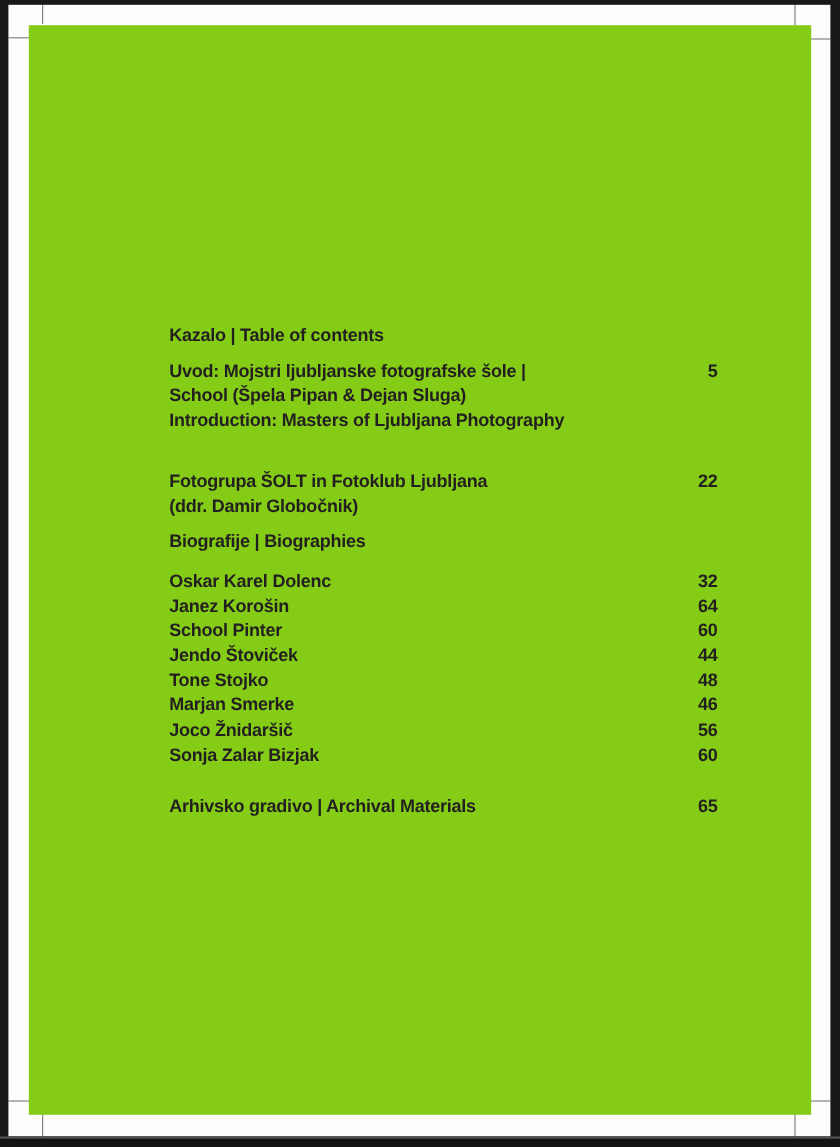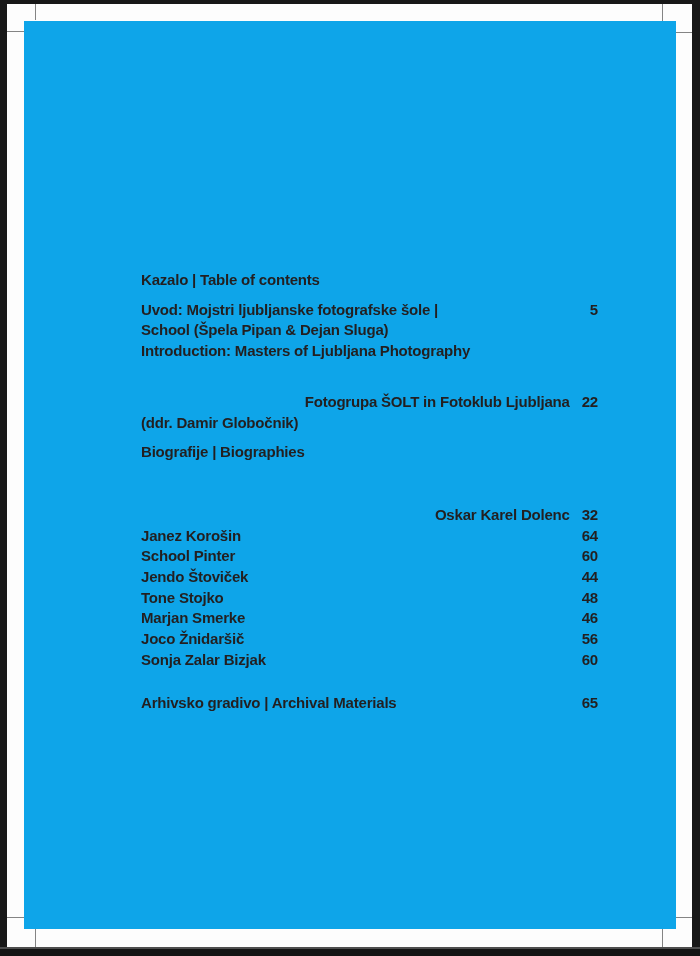--- a/index.html
+++ b/index.html
@@ -11,39 +11,39 @@
     overflow: hidden;
     font-family: "Liberation Sans", sans-serif;
   }
   
   .sheet {
     position: absolute;
     left: 24px;
     top: 21px;
     width: 652px;
     height: 908px;
-    background: #0ea5e9;
+    background: #84cc16;
   }
   
   .content {
     position: absolute;
     left: 117px;
     top: 249px;
     width: 457px;
     color: #231F20;
     font-size: 15px;
     font-weight: bold;
     line-height: 20.7px;
     letter-spacing: -0.2px;
   }
   .row { display: flex; justify-content: space-between; align-items: baseline; }
   .num { text-align: right; white-space: nowrap; padding-left: 12px; }
   .mt-blank   { margin-top: 9px; }  
-  .mt-section { margin-top: 30px; justify-content: flex-end; }
-  .mt-names   { margin-top: 42px; justify-content: flex-end; }
+  .mt-section { margin-top: 30px; }
+  .mt-names   { margin-top: 12px; }
   .mt-arch    { margin-top: 22px; }
   
   .frame { position: absolute; background: #181818; z-index: 6; }
   .frame-top    { left: 0; top: 0; width: 700px; height: 4px; }
   .frame-left   { left: 0; top: 0; width: 7px; height: 956px; }
   .frame-right  { right: 0; top: 0; width: 8px; height: 956px; }
   .frame-bottom { left: 0; bottom: 0; width: 700px; height: 7px;
                   background: #141414; border-top: 2px solid #4e4e4e; }
   
   .mark { position: absolute; background: #848484; z-index: 3; }

